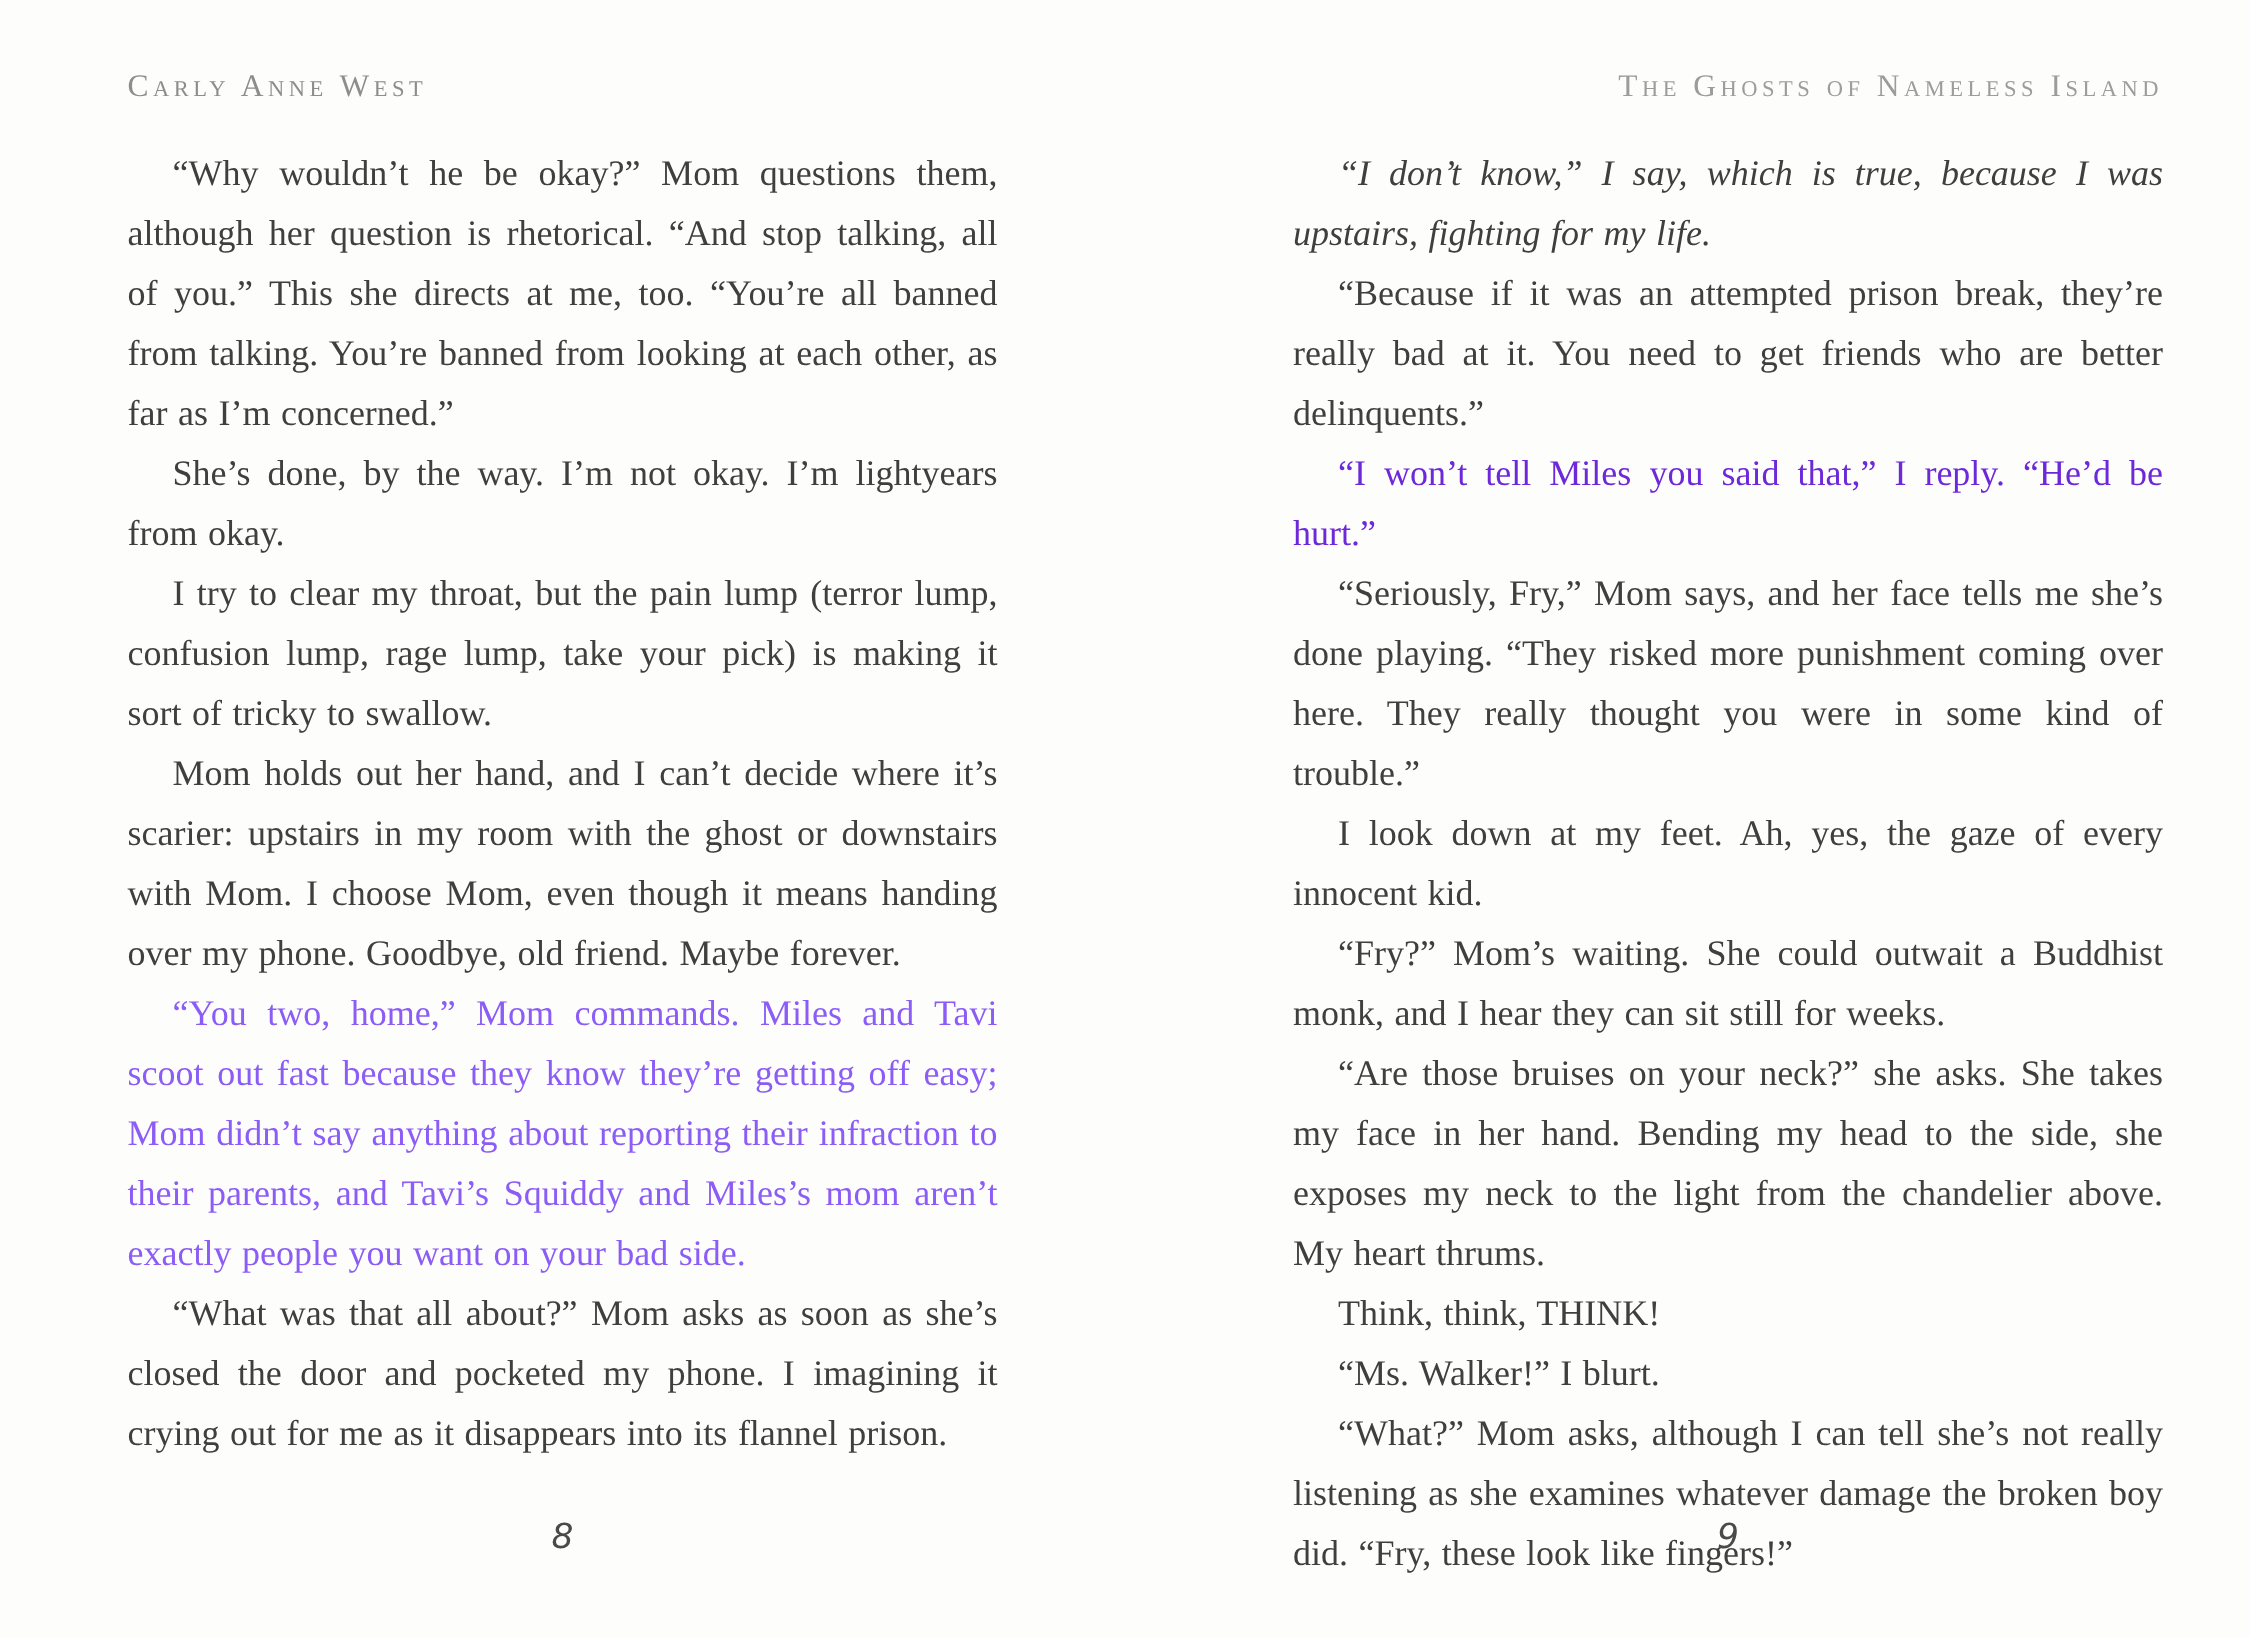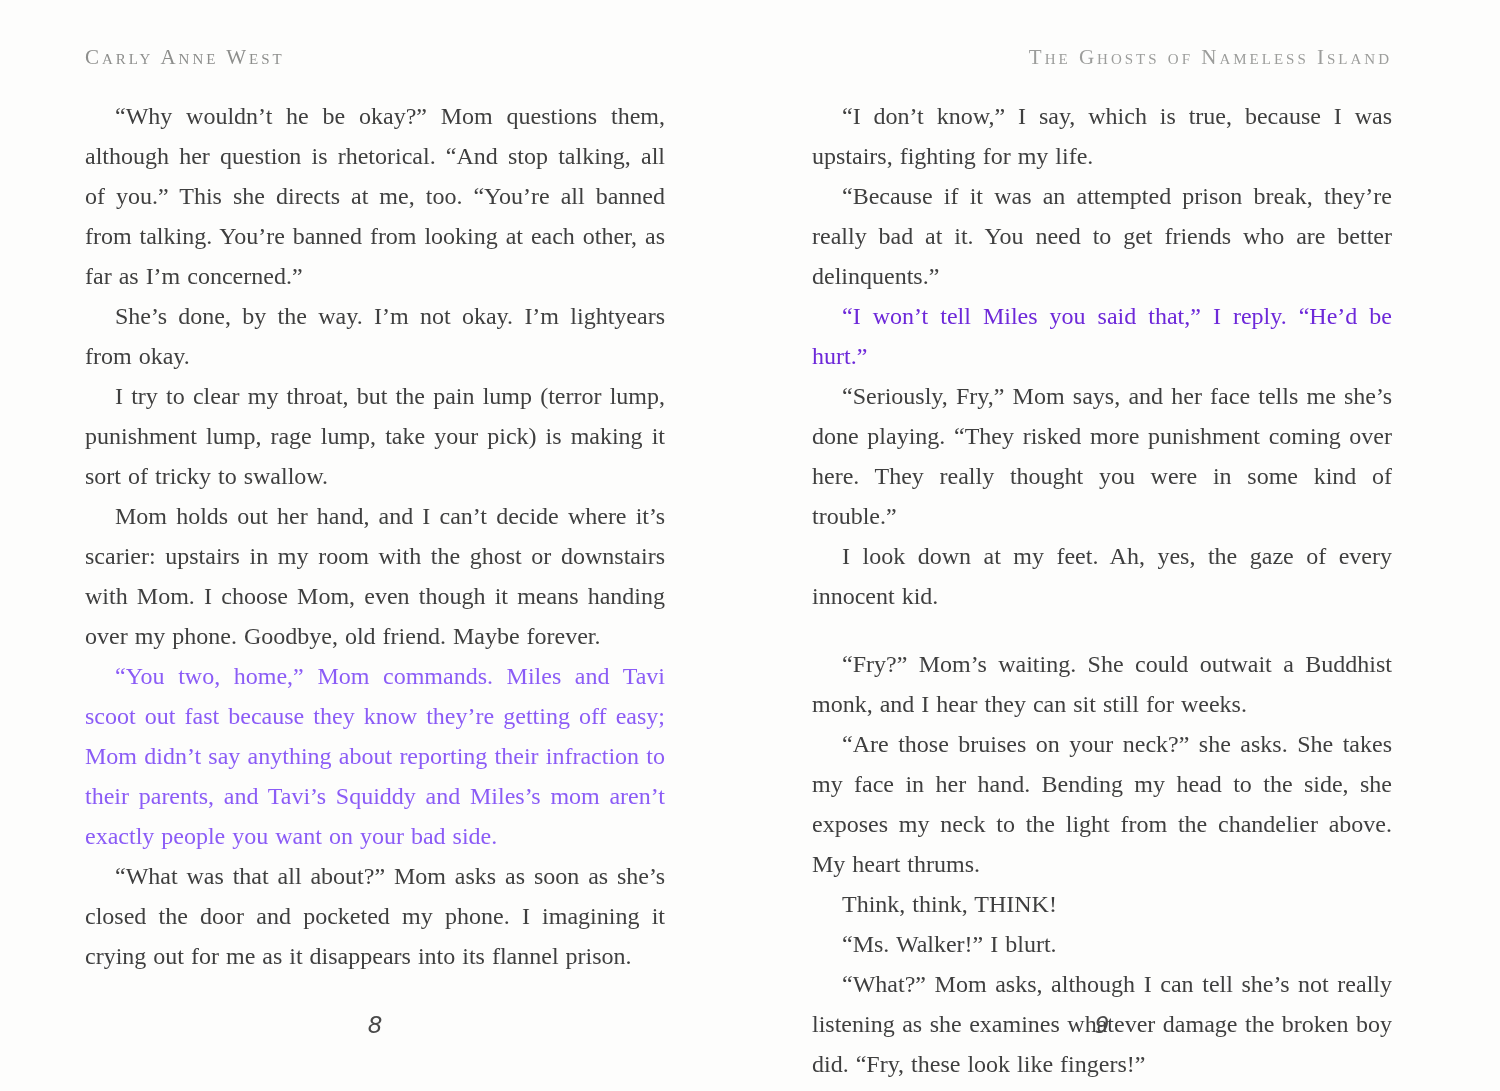--- a/index.html
+++ b/index.html
@@ -15,21 +15,21 @@
     width: 1500px;
     height: 1091px;
   }
   .page {
     position: absolute;
     top: 0;
     width: 580px;
     height: 830px;
   }
   .page.left  { left: 85px;  }
-  .page.right { left: 812px; }
+  .page.right { left: 862px; }
   .running-header {
     position: absolute;
     top: 45px;
     width: 100%;
     font-variant: small-caps;
     font-size: 21px;
     letter-spacing: 3px;
     color: #8f908e;
   }
   .page.left  .running-header { text-align: left; }
@@ -63,39 +63,39 @@
 <body>
 
 <div class="spread">
 
   <div class="page left">
     <div class="running-header" style="color: rgb(141, 142, 140);">Carly Anne West</div>
 
     <div class="page-body">
       <p style="color: rgb(63, 63, 63);">“Why wouldn’t he be okay?” Mom questions them, although her question is rhetorical. “And stop talking, all of you.” This she directs at me, too. “You’re all banned from talking. You’re banned from looking at each other, as far as I’m concerned.”</p>
       <p style="color: rgb(63, 63, 63);">She’s done, by the way. I’m not okay. I’m lightyears from okay.</p>
-      <p style="color: rgb(63, 63, 63);">I try to clear my throat, but the pain lump (terror lump, punishment lump, rage lump, take your pick) is making it sort of tricky to swallow.</p>
+      <p style="color: rgb(63, 63, 63);">I try to clear my throat, but the pain lump (terror lump, confusion lump, rage lump, take your pick) is making it sort of tricky to swallow.</p>
       <p style="color: rgb(63, 63, 63);">Mom holds out her hand, and I can’t decide where it’s scarier: upstairs in my room with the ghost or downstairs with Mom. I choose Mom, even though it means handing over my phone. Goodbye, old friend. Maybe forever.</p>
       <p style="color: #8b5cf6;">“You two, home,” Mom commands. Miles and Tavi scoot out fast because they know they’re getting off easy; Mom didn’t say anything about reporting their infraction to their parents, and Tavi’s Squiddy and Miles’s mom aren’t exactly people you want on your bad side.</p>
       <p style="color: rgb(63, 63, 63);">“What was that all about?” Mom asks as soon as she’s closed the door and pocketed my phone. I imagining it crying out for me as it disappears into its flannel prison.</p>
     </div>
 
     <div class="page-number" style="color: rgb(74, 74, 74);">8</div>
   </div>
 
   <div class="page right">
     <div class="running-header" style="color: rgb(156, 157, 155);">The Ghosts of Nameless Island</div>
 
     <div class="page-body">
-      <p style="color: rgb(63, 63, 63);">“I don’t know,” I say, which is true, because I was upstairs, fighting for my life.</p>
+      <p style="color: rgb(63, 63, 63); font-style: italic;">“I don’t know,” I say, which is true, because I was upstairs, fighting for my life.</p>
       <p style="color: rgb(63, 63, 63);">“Because if it was an attempted prison break, they’re really bad at it. You need to get friends who are better delinquents.”</p>
       <p style="color: #6d28d9;">“I won’t tell Miles you said that,” I reply. “He’d be hurt.”</p>
       <p style="color: rgb(63, 63, 63);">“Seriously, Fry,” Mom says, and her face tells me she’s done playing. “They risked more punishment coming over here. They really thought you were in some kind of trouble.”</p>
       <p style="color: rgb(63, 63, 63);">I look down at my feet. Ah, yes, the gaze of every innocent kid.</p>
-      <p style="color: rgb(63, 63, 63); margin-top: 28px;">“Fry?” Mom’s waiting. She could outwait a Buddhist monk, and I hear they can sit still for weeks.</p>
+      <p style="color: rgb(63, 63, 63);">“Fry?” Mom’s waiting. She could outwait a Buddhist monk, and I hear they can sit still for weeks.</p>
       <p style="color: rgb(63, 63, 63);">“Are those bruises on your neck?” she asks. She takes my face in her hand. Bending my head to the side, she exposes my neck to the light from the chandelier above. My heart thrums.</p>
       <p style="color: rgb(63, 63, 63);">Think, think, THINK!</p>
       <p style="color: rgb(63, 63, 63);">“Ms. Walker!” I blurt.</p>
       <p style="color: rgb(63, 63, 63);">“What?” Mom asks, although I can tell she’s not really listening as she examines whatever damage the broken boy did. “Fry, these look like fingers!”</p>
     </div>
 
     <div class="page-number" style="color: rgb(74, 74, 74);">9</div>
   </div>
 
 </div>

